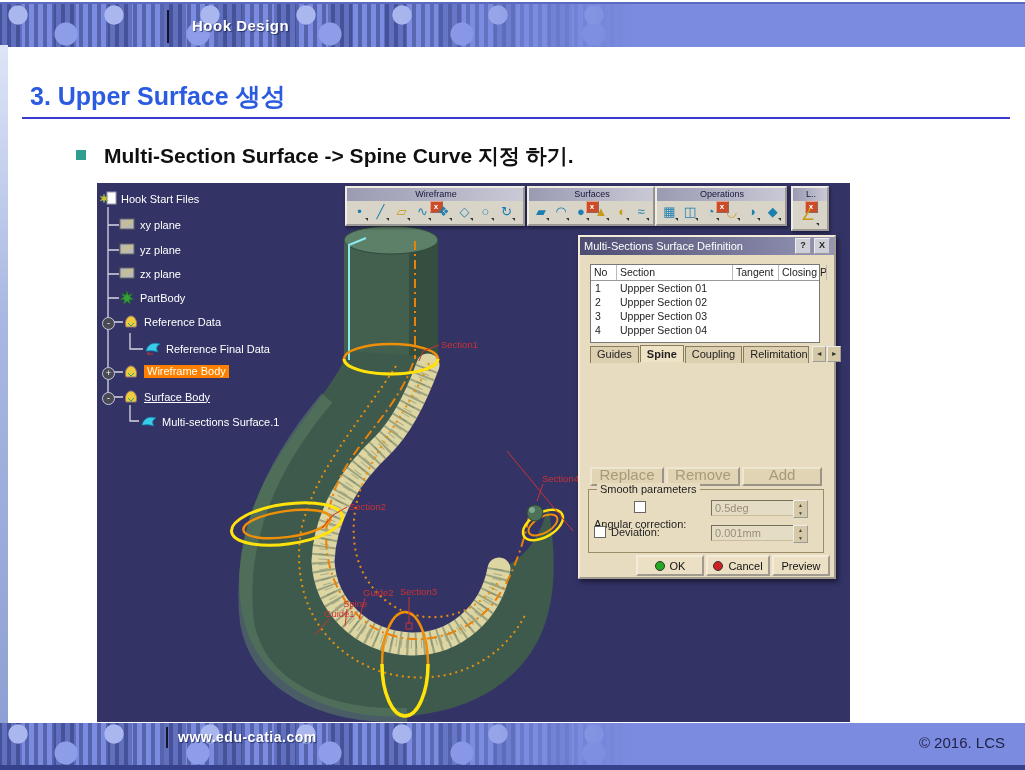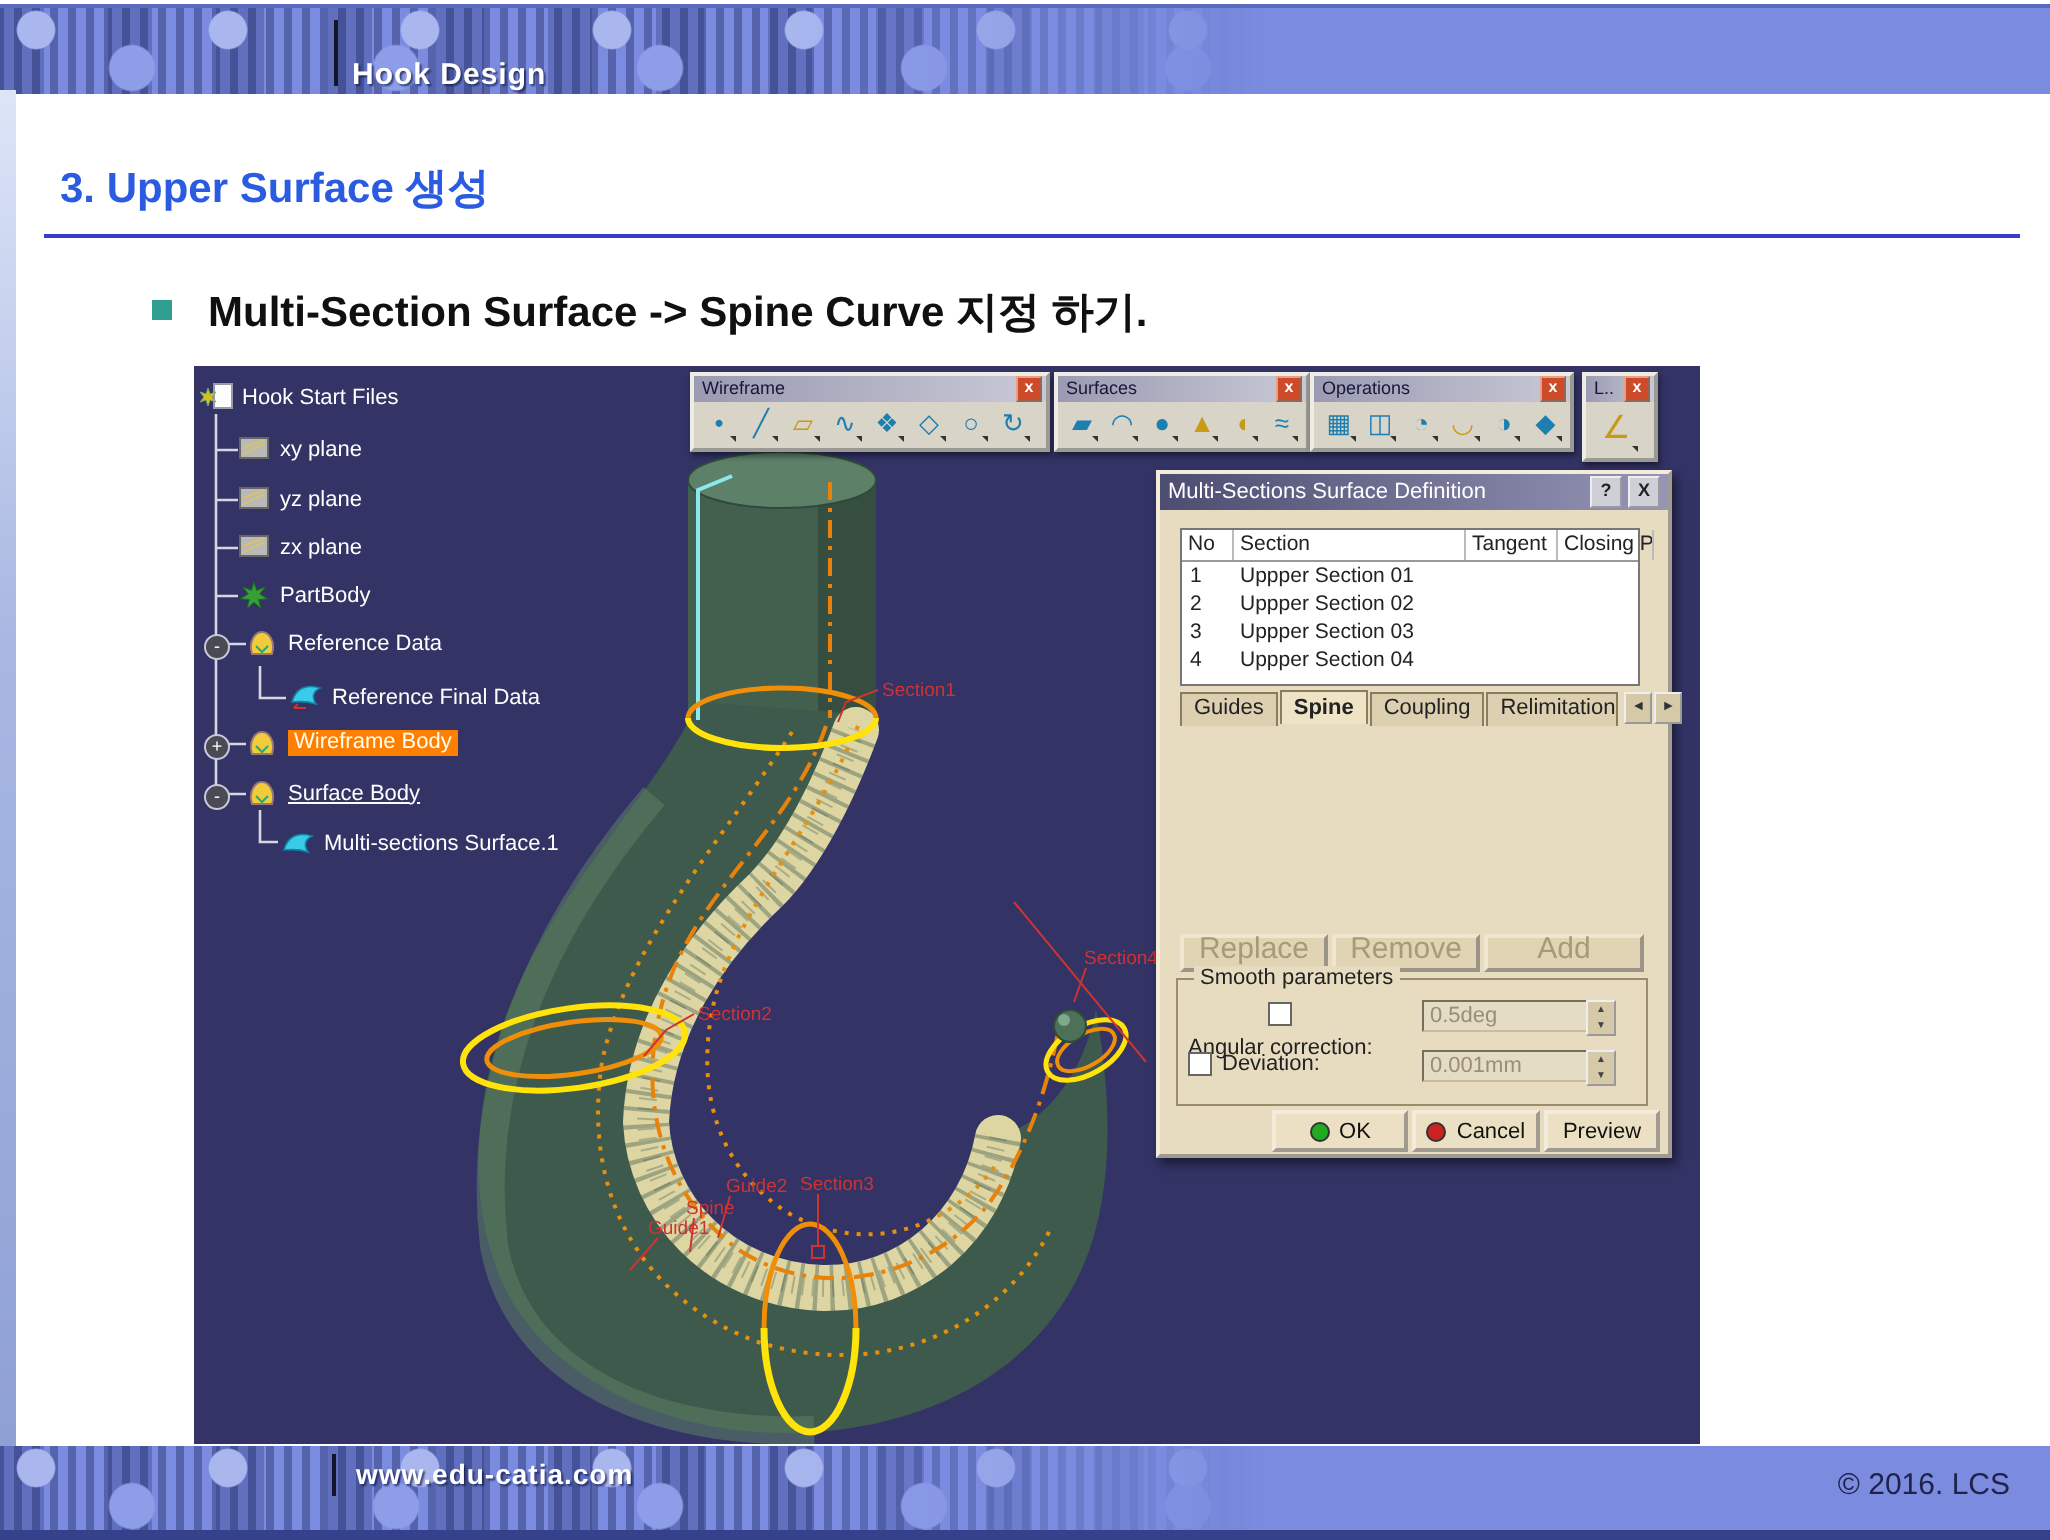--- a/index.html
+++ b/index.html
@@ -23,42 +23,42 @@
   .bottom-banner{left:0;top:723px;width:1025px;height:47px;}
   .bottom-banner::before{content:"";position:absolute;left:0;right:0;bottom:0;height:5px;background:#36418c;}
   .banner-divider{width:2px;background:#15152a;}
   .banner-title{color:#ffffff;font-weight:bold;font-size:15px;letter-spacing:.5px;
                 text-shadow:1px 1px 1px rgba(20,25,70,.7);}
   .left-strip{left:0;top:45px;width:8px;height:678px;
               background:linear-gradient(180deg,#dde5f7,#a9b8e2 40%,#8fa0d4);}
   .copyright{font-size:15px;color:#20224a;}
 
   
-  .page-title{left:30px;top:80px;font-size:21px;font-weight:bold;color:#2b5be0;}
+  .page-title{left:30px;top:80px;font-size:25px;font-weight:bold;color:#2b5be0;}
   .title-rule{left:22px;top:117px;width:988px;height:2px;background:#3a3ad0;}
   .bullet-square{left:76px;top:150px;width:10px;height:10px;background:#2f9e8f;}
   .bullet-text{left:104px;top:142px;font-size:21px;font-weight:bold;color:#101010;}
 
   
   .viewport{left:97px;top:183px;width:753px;height:539px;background:#333366;overflow:hidden;}
 
   
   .tree-label{color:#ffffff;font-size:11px;white-space:nowrap;}
   .tree-row{display:flex;align-items:center;gap:4px;z-index:2;}
   .tree-row .hl{background:#ff8000;color:#fffef0;padding:0 3px 1px 3px;}
   .tree-row .ul{text-decoration:underline;}
   .node-circle{width:11px;height:11px;border-radius:50%;background:#4a4a55;border:1px solid #c8c8d8;
                color:#fff;font-size:9px;line-height:10px;text-align:center;z-index:2;}
   .ticon{width:17px;height:15px;flex:0 0 auto;}
 
   
   .tbar{background:#d8d4c8;border:2px outset #efece4;z-index:3;box-shadow:1px 2px 3px rgba(0,0,10,.45);}
   .tbar-title{height:13px;background:linear-gradient(90deg,#9a9ab2,#c9c9d6);color:#16163a;
               font-size:9px;line-height:13px;padding:0 2px 0 4px;display:flex;
-              justify-content:space-between;align-items:center;}
+              justify-content:space-between;align-items:center;flex-direction:column;}
   .tbx{width:11px;height:11px;background:#cc4b28;color:#fff;font-size:8px;line-height:10px;
        text-align:center;border:1px outset #e8a088;font-weight:bold;}
   .tb-icons{display:flex;gap:2px;padding:2px 3px;}
   .tb-ic{width:19px;height:19px;font-size:13px;line-height:18px;text-align:center;color:#1d7fb0;
          position:relative;}
   .tb-ic.warm{color:#c89a18;}
   .tb-ic::after{content:"";position:absolute;right:1px;bottom:1px;width:0;height:0;
                 border-top:3px solid #333;border-left:3px solid transparent;}
 
   
@@ -105,21 +105,21 @@
   .dot.green{background:#22aa22;}
   .dot.red{background:#cc2222;}
 
   svg text{font-family:"Liberation Sans","DejaVu Sans",sans-serif;}
 </style>
 </head>
 <body>
 
 <div class="abs deco top-banner">
   <div class="abs banner-divider" style="left:167px;top:6px;height:33px;"></div>
-  <div class="abs banner-title" style="left:176px;top:13px;margin-top:12px;">Hook Design</div>
+  <div class="abs banner-title" style="left:192px;top:13px;">Hook Design</div>
 </div>
 
 <div class="abs left-strip"></div>
 
 <div class="abs page-title">3. Upper Surface 생성</div>
 <div class="abs title-rule"></div>
 <div class="abs bullet-square"></div>
 <div class="abs bullet-text">Multi-Section Surface -&gt; Spine Curve 지정 하기.</div>
 
 <div class="abs viewport">

